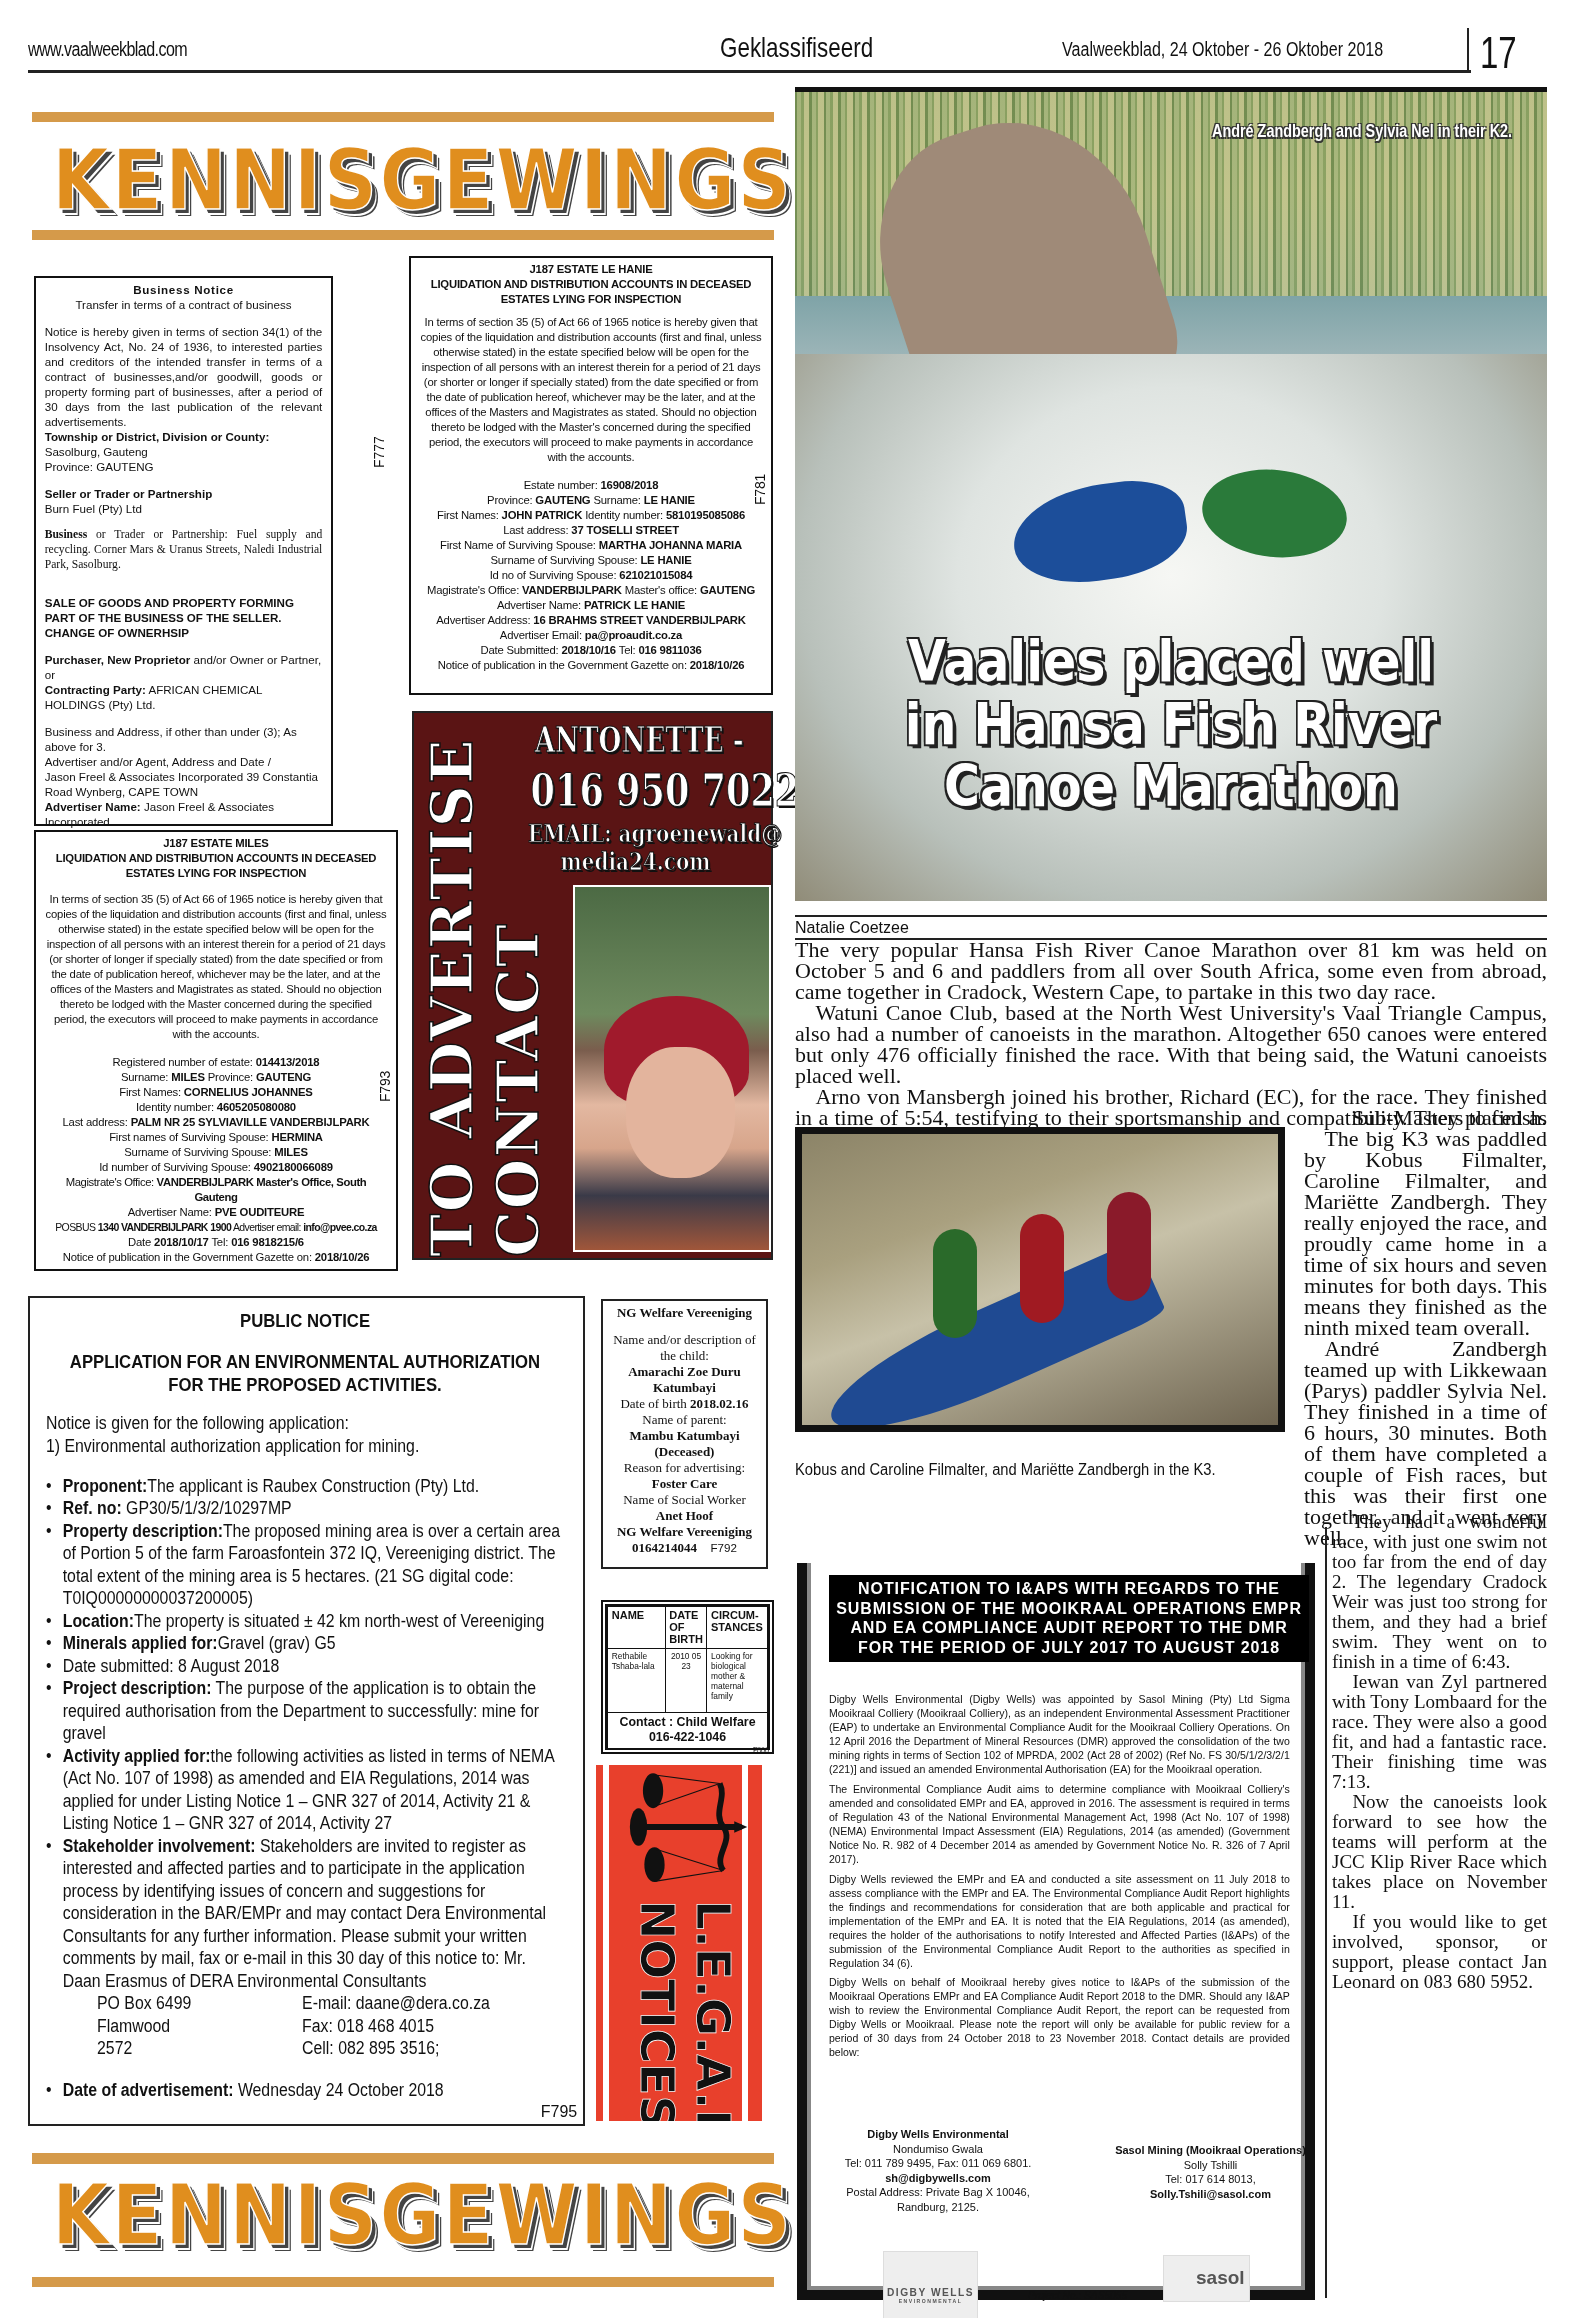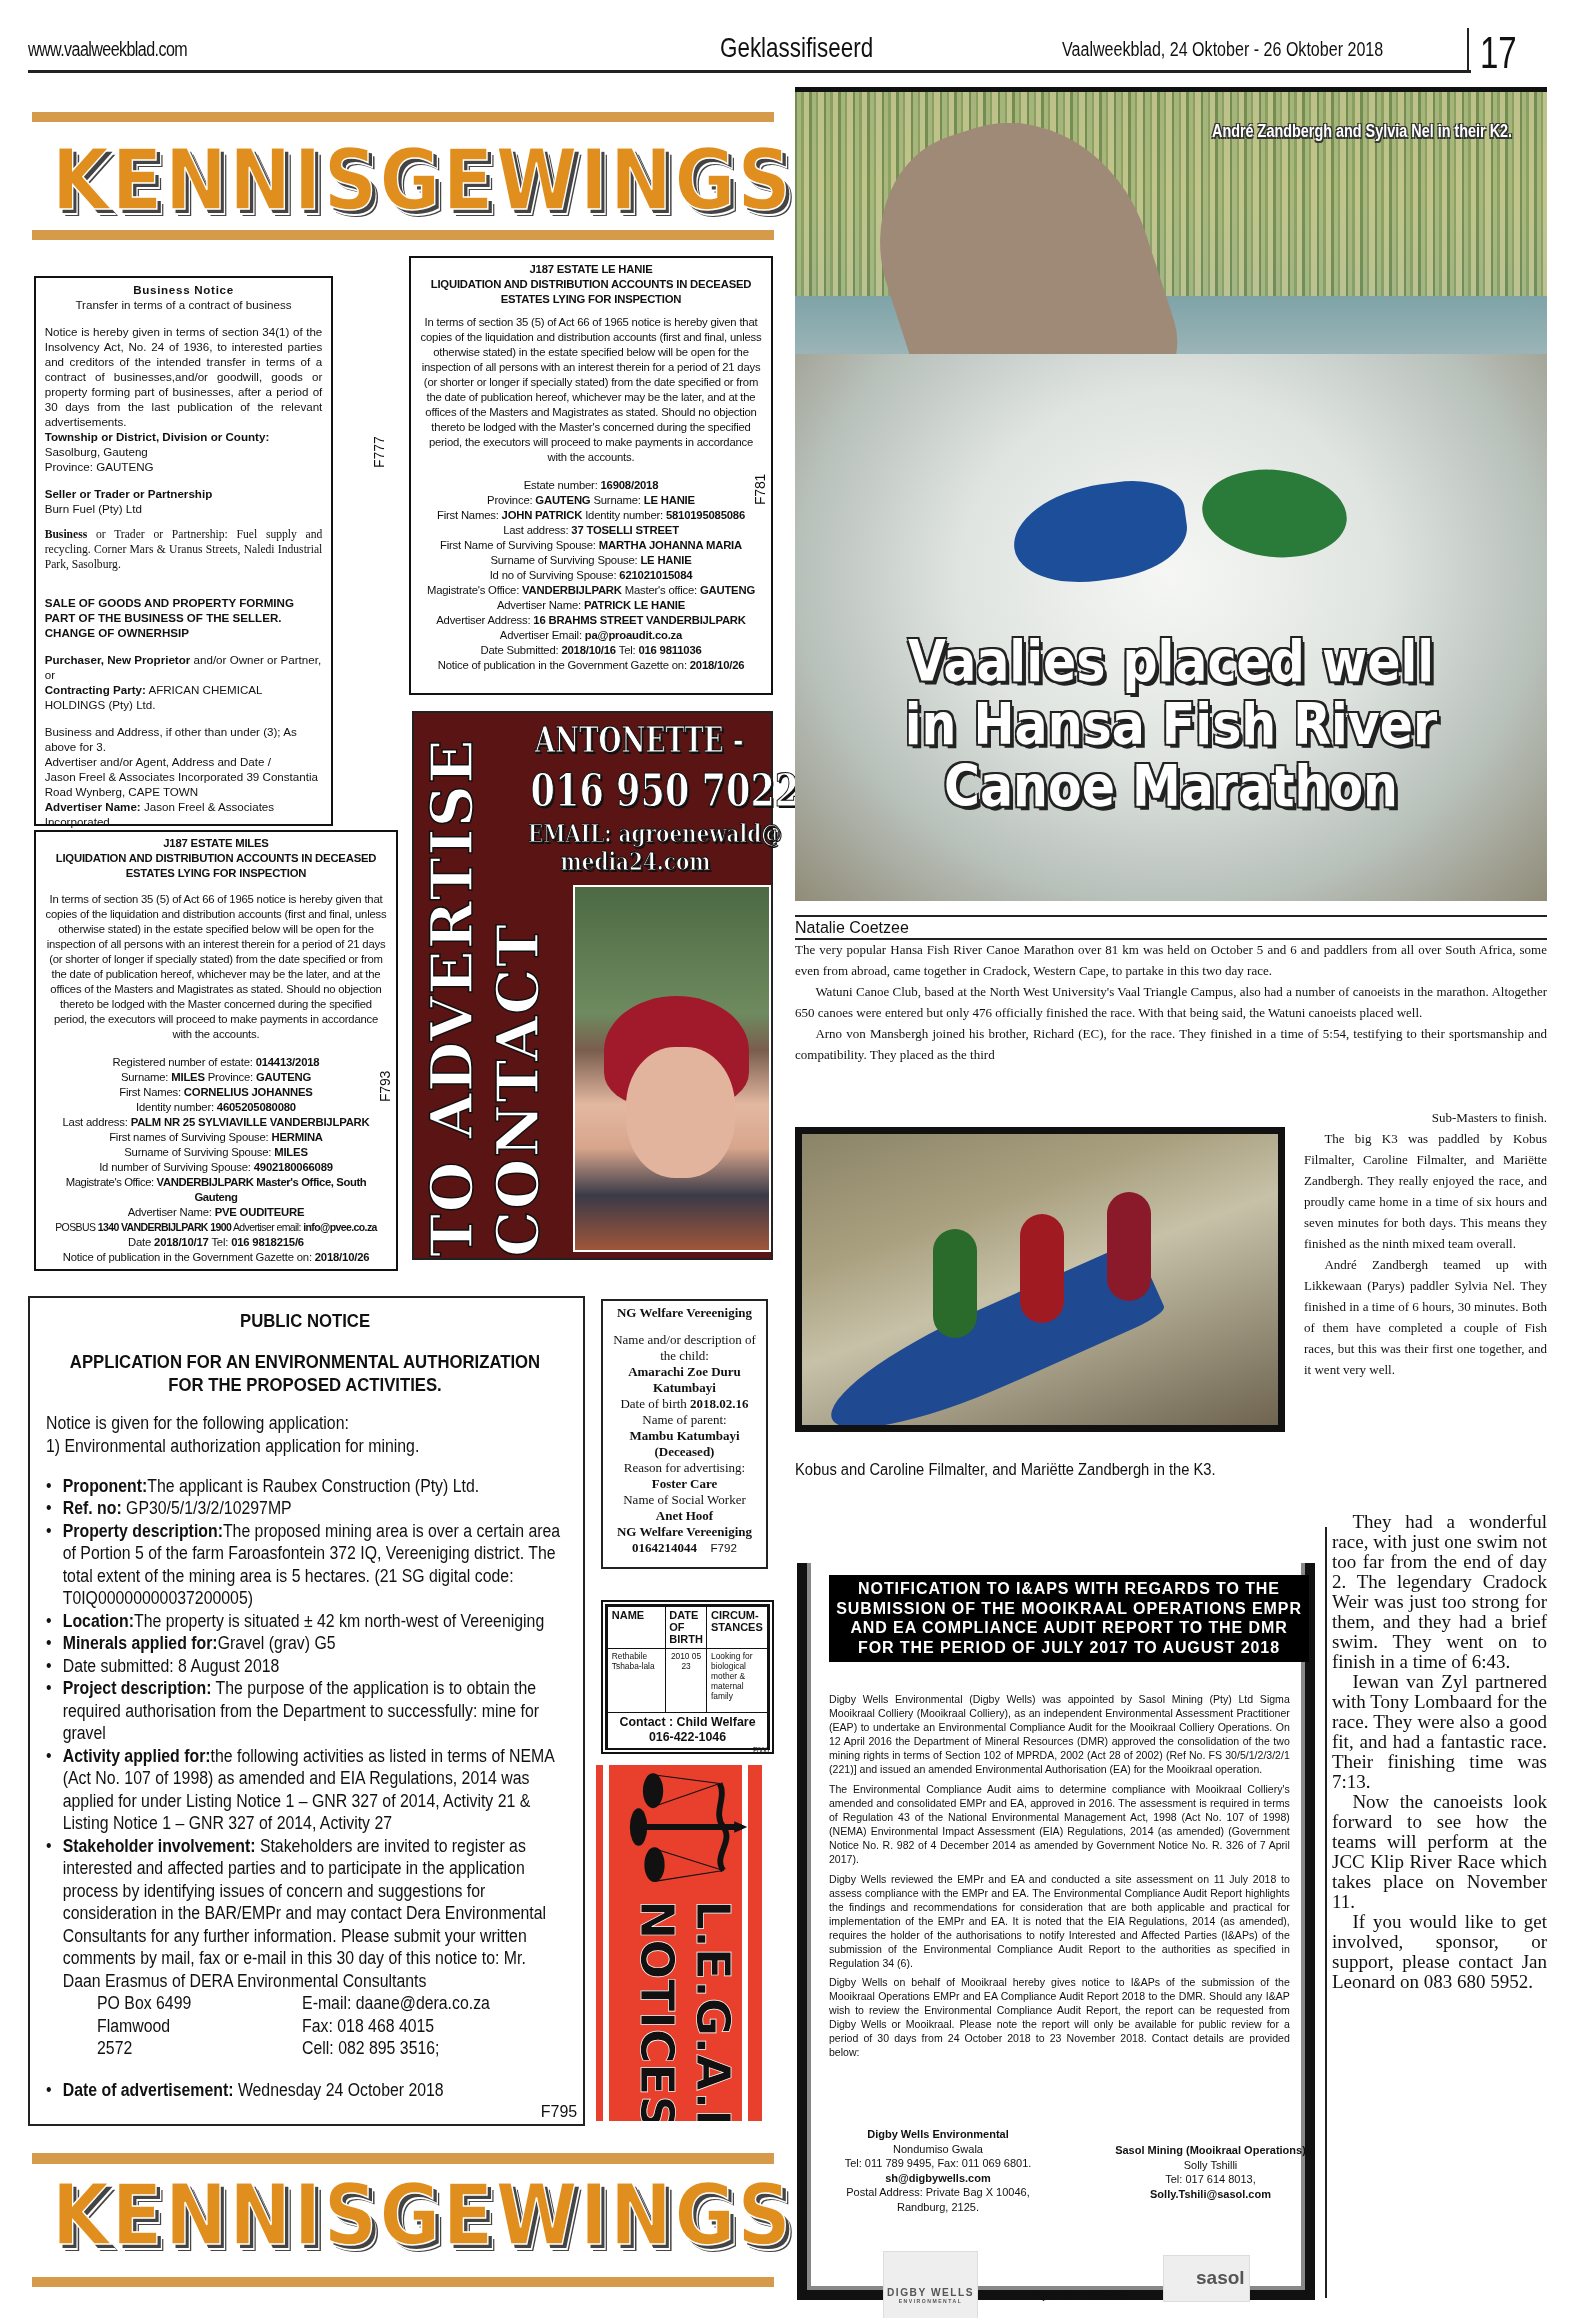--- a/index.html
+++ b/index.html
@@ -39,21 +39,21 @@
   .hero-log { position: absolute; left: 95px; top: 29px; width: 262px; height: 305px; background: #9f8a78; border-radius: 40% 50% 20% 30%; transform: rotate(-18deg); }
   .hero-water { position: absolute; left: 0; top: 262px; width: 100%; height: 553px; background: radial-gradient(ellipse at 50% 40%, #f6f7f4 0%, #dfe4e1 40%, #b8c0ba 70%, #8f8a76 100%); }
   .hero-kayak1 { position: absolute; left: 218px; top: 393px; width: 174px; height: 95px; background: #1c4e9a; border-radius: 60% 40% 50% 50%; transform: rotate(-8deg); }
   .hero-kayak2 { position: absolute; left: 407px; top: 378px; width: 145px; height: 87px; background: #2a7a3a; border-radius: 50%; transform: rotate(6deg); }
   .hero-caption { position: absolute; right: 35px; top: 29px; color: #fff; font-size: 18px; font-weight: bold; text-shadow: -1.5px -1.5px 0 #333, 1.5px -1.5px 0 #333, -1.5px 1.5px 0 #333, 1.5px 1.5px 0 #333; transform: scaleX(0.8); transform-origin: right; white-space: nowrap; }
   .hero-headline { position: absolute; left: 0; top: 538px; width: 100%; text-align: center; font-family: "DejaVu Sans", sans-serif; font-weight: bold; font-size: 57px; line-height: 1.1; color: #fff;
                    text-shadow: -2.2px -2.2px 0 #222, 2.2px -2.2px 0 #222, -2.2px 2.2px 0 #222, 2.2px 2.2px 0 #222, 4.4px 4.4px 0 #222; transform: scaleX(0.86); }
 
   
   .byline { left: 795px; top: 915px; width: 752px; border-top: 2.2px solid #222; border-bottom: 2.2px solid #222; font-size: 16px; padding: 1.5px 0; }
-  .article { font-family: "Liberation Serif", serif; font-size: 13px; line-height: 21px; text-align: justify; color: #111; }
+  .article { font-family: "Liberation Serif", serif; font-size: 22px; line-height: 21px; text-align: justify; color: #111; }
   .article p { text-indent: 20.4px; }
   .article p.first { text-indent: 0; }
 
   .k3-photo { left: 795px; top: 1127px; width: 490px; height: 305px; background: #111; padding: 7.3px; }
   .k3-inner { width: 100%; height: 100%; background: linear-gradient(160deg, #8c8468 0%, #a9a07f 30%, #c7c1a8 50%, #6e6450 100%); position: relative; overflow: hidden; }
   .k3-boat { position: absolute; left: 14.5px; top: 174px; width: 349px; height: 80px; background: #1f4a92; transform: rotate(-24deg); border-radius: 50% 10% 10% 50%; }
   .k3-p { position: absolute; width: 44px; height: 109px; border-radius: 22px; }
   .k3-caption { left: 795px; top: 1461px; width: 494px; font-size: 16px; transform: scaleX(0.92); transform-origin: left; }
 
   

